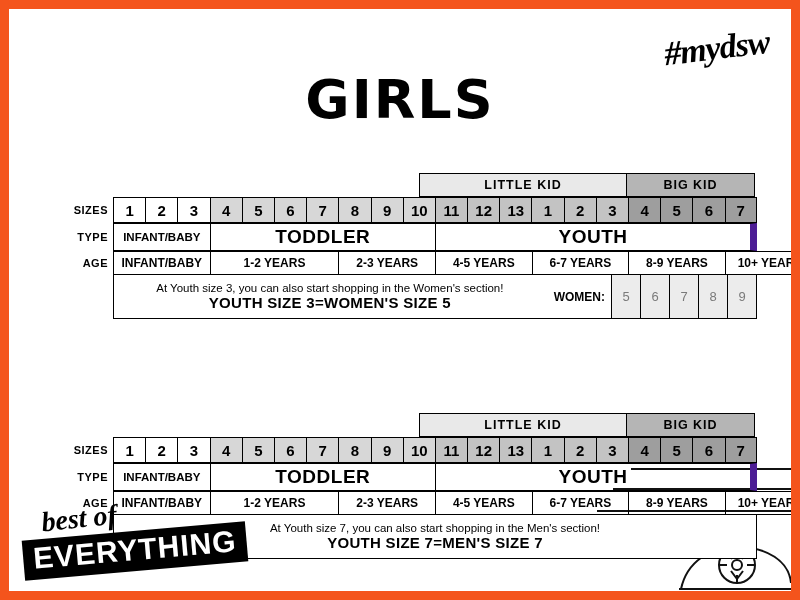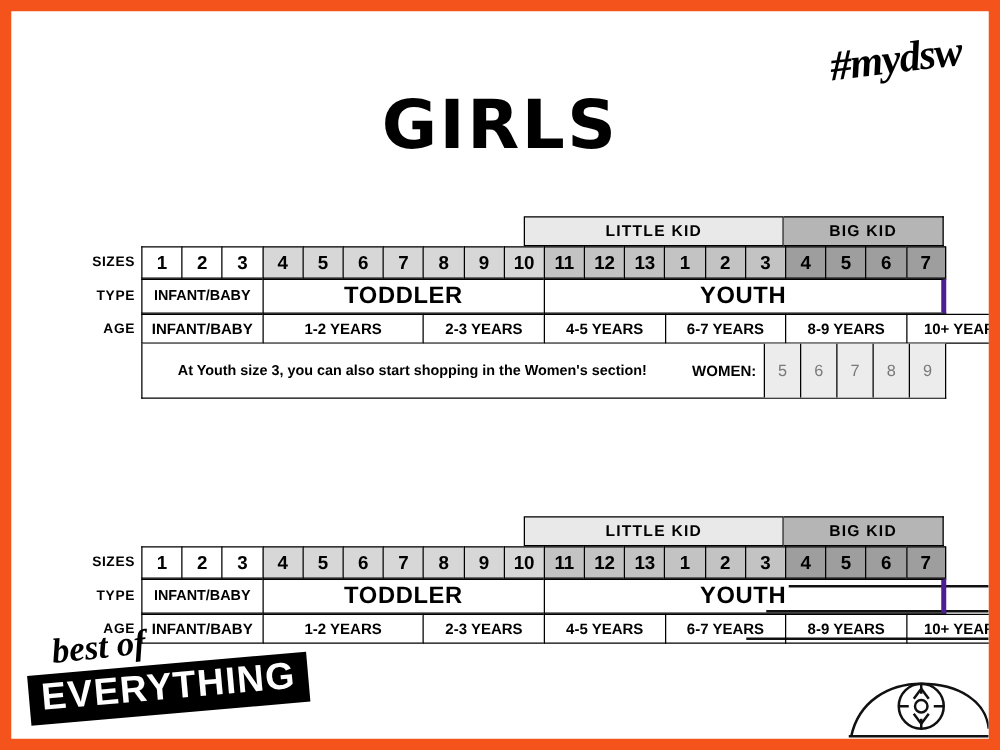--- a/index.html
+++ b/index.html
@@ -116,37 +116,37 @@
   .sz-light { background:#d7d7d7; }
   .sz-mid   { background:#c3c3c3; }
   .sz-dark  { background:#9e9e9e; }
 
   .type-row .cell, .age-row .cell {
     border: 1px solid #000;
     border-right: 0;
     display: flex; align-items: center; justify-content: center;
     color: #000;
   }
-  .type-row .cell:last-child, .age-row .cell:last-child { border-right:4px solid #4c1d95; }
+  .type-row .cell:last-child, .age-row .cell:last-child { border-right:7px solid #4c1d95; }
   .type-row .cell { height: 28px; }
   .type-row .small { font-size: 11.5px; font-weight: bold; }
   .type-row .big { font-size: 19px; font-weight: bold; letter-spacing: .5px; }
   .age-row .cell { height: 24px; font-size: 12px; font-weight: bold; }
 
   .note {
     margin-left: 46px;
     border: 1px solid #000;
     border-top: 0;
     min-height: 44px;
     position: relative;
     background: #fff;
     display: flex; align-items: center;
   }
   .note-text { flex: 1; text-align: center; padding: 3px 0; }
-  .note-line1 { font-size: 11.5px; color:#000;font-weight:bold; }
+  .note-line1 { font-size: 11.5px; color:#000; }
   .note-line2 { font-size: 15px; font-weight: bold; color:#000; letter-spacing:.3px; }
   .women-label {
     font-size: 12px; font-weight: bold; color:#000;
     display:flex; align-items:center; padding: 0 6px 0 0;
   }
   .women-cells { display: flex; }
   .women-cells .wc {
     width: 29px;
     border-left: 1px solid #000;
     display:flex; align-items:center; justify-content:center;
@@ -238,20 +238,21 @@
           <div class="cell" style="flex: 0 0 96.6px;">2-3 YEARS</div>
           <div class="cell" style="flex: 0 0 96.6px;">4-5 YEARS</div>
           <div class="cell" style="flex: 0 0 96.6px;">6-7 YEARS</div>
           <div class="cell" style="flex: 0 0 96.6px;">8-9 YEARS</div>
           <div class="cell" style="flex: 0 0 96.6px;">10+ YEARS</div>
         </div>
       </div>
       <div class="note">
         <div class="note-text">
           <div class="note-line1">At Youth size 3, you can also start shopping in the Women's section!</div>
+          <div class="note-line2">YOUTH SIZE 3=WOMEN'S SIZE 5</div>
         </div>
         <div class="women-wrap">
           <div class="women-label">WOMEN:</div>
           <div class="women-cells women-shade">
             <div class="wc">5</div>
             <div class="wc">6</div>
             <div class="wc">7</div>
             <div class="wc">8</div>
             <div class="wc">9</div>
           </div>
@@ -303,15 +304,21 @@
         <div class="rowbody">
           <div class="cell" style="flex: 0 0 96.6px;">INFANT/BABY</div>
           <div class="cell" style="flex: 0 0 128.8px;">1-2 YEARS</div>
           <div class="cell" style="flex: 0 0 96.6px;">2-3 YEARS</div>
           <div class="cell" style="flex: 0 0 96.6px;">4-5 YEARS</div>
           <div class="cell" style="flex: 0 0 96.6px;">6-7 YEARS</div>
           <div class="cell" style="flex: 0 0 96.6px;">8-9 YEARS</div>
           <div class="cell" style="flex: 0 0 96.6px;">10+ YEARS</div>
         </div>
       </div>
+      <div class="note">
+        <div class="note-text">
+          <div class="note-line1">At Youth size 7, you can also start shopping in the Men's section!</div>
+          <div class="note-line2">YOUTH SIZE 7=MEN'S SIZE 7</div>
+        </div>
+      </div>
     </div>
 
 </div>
 
 </body></html>

